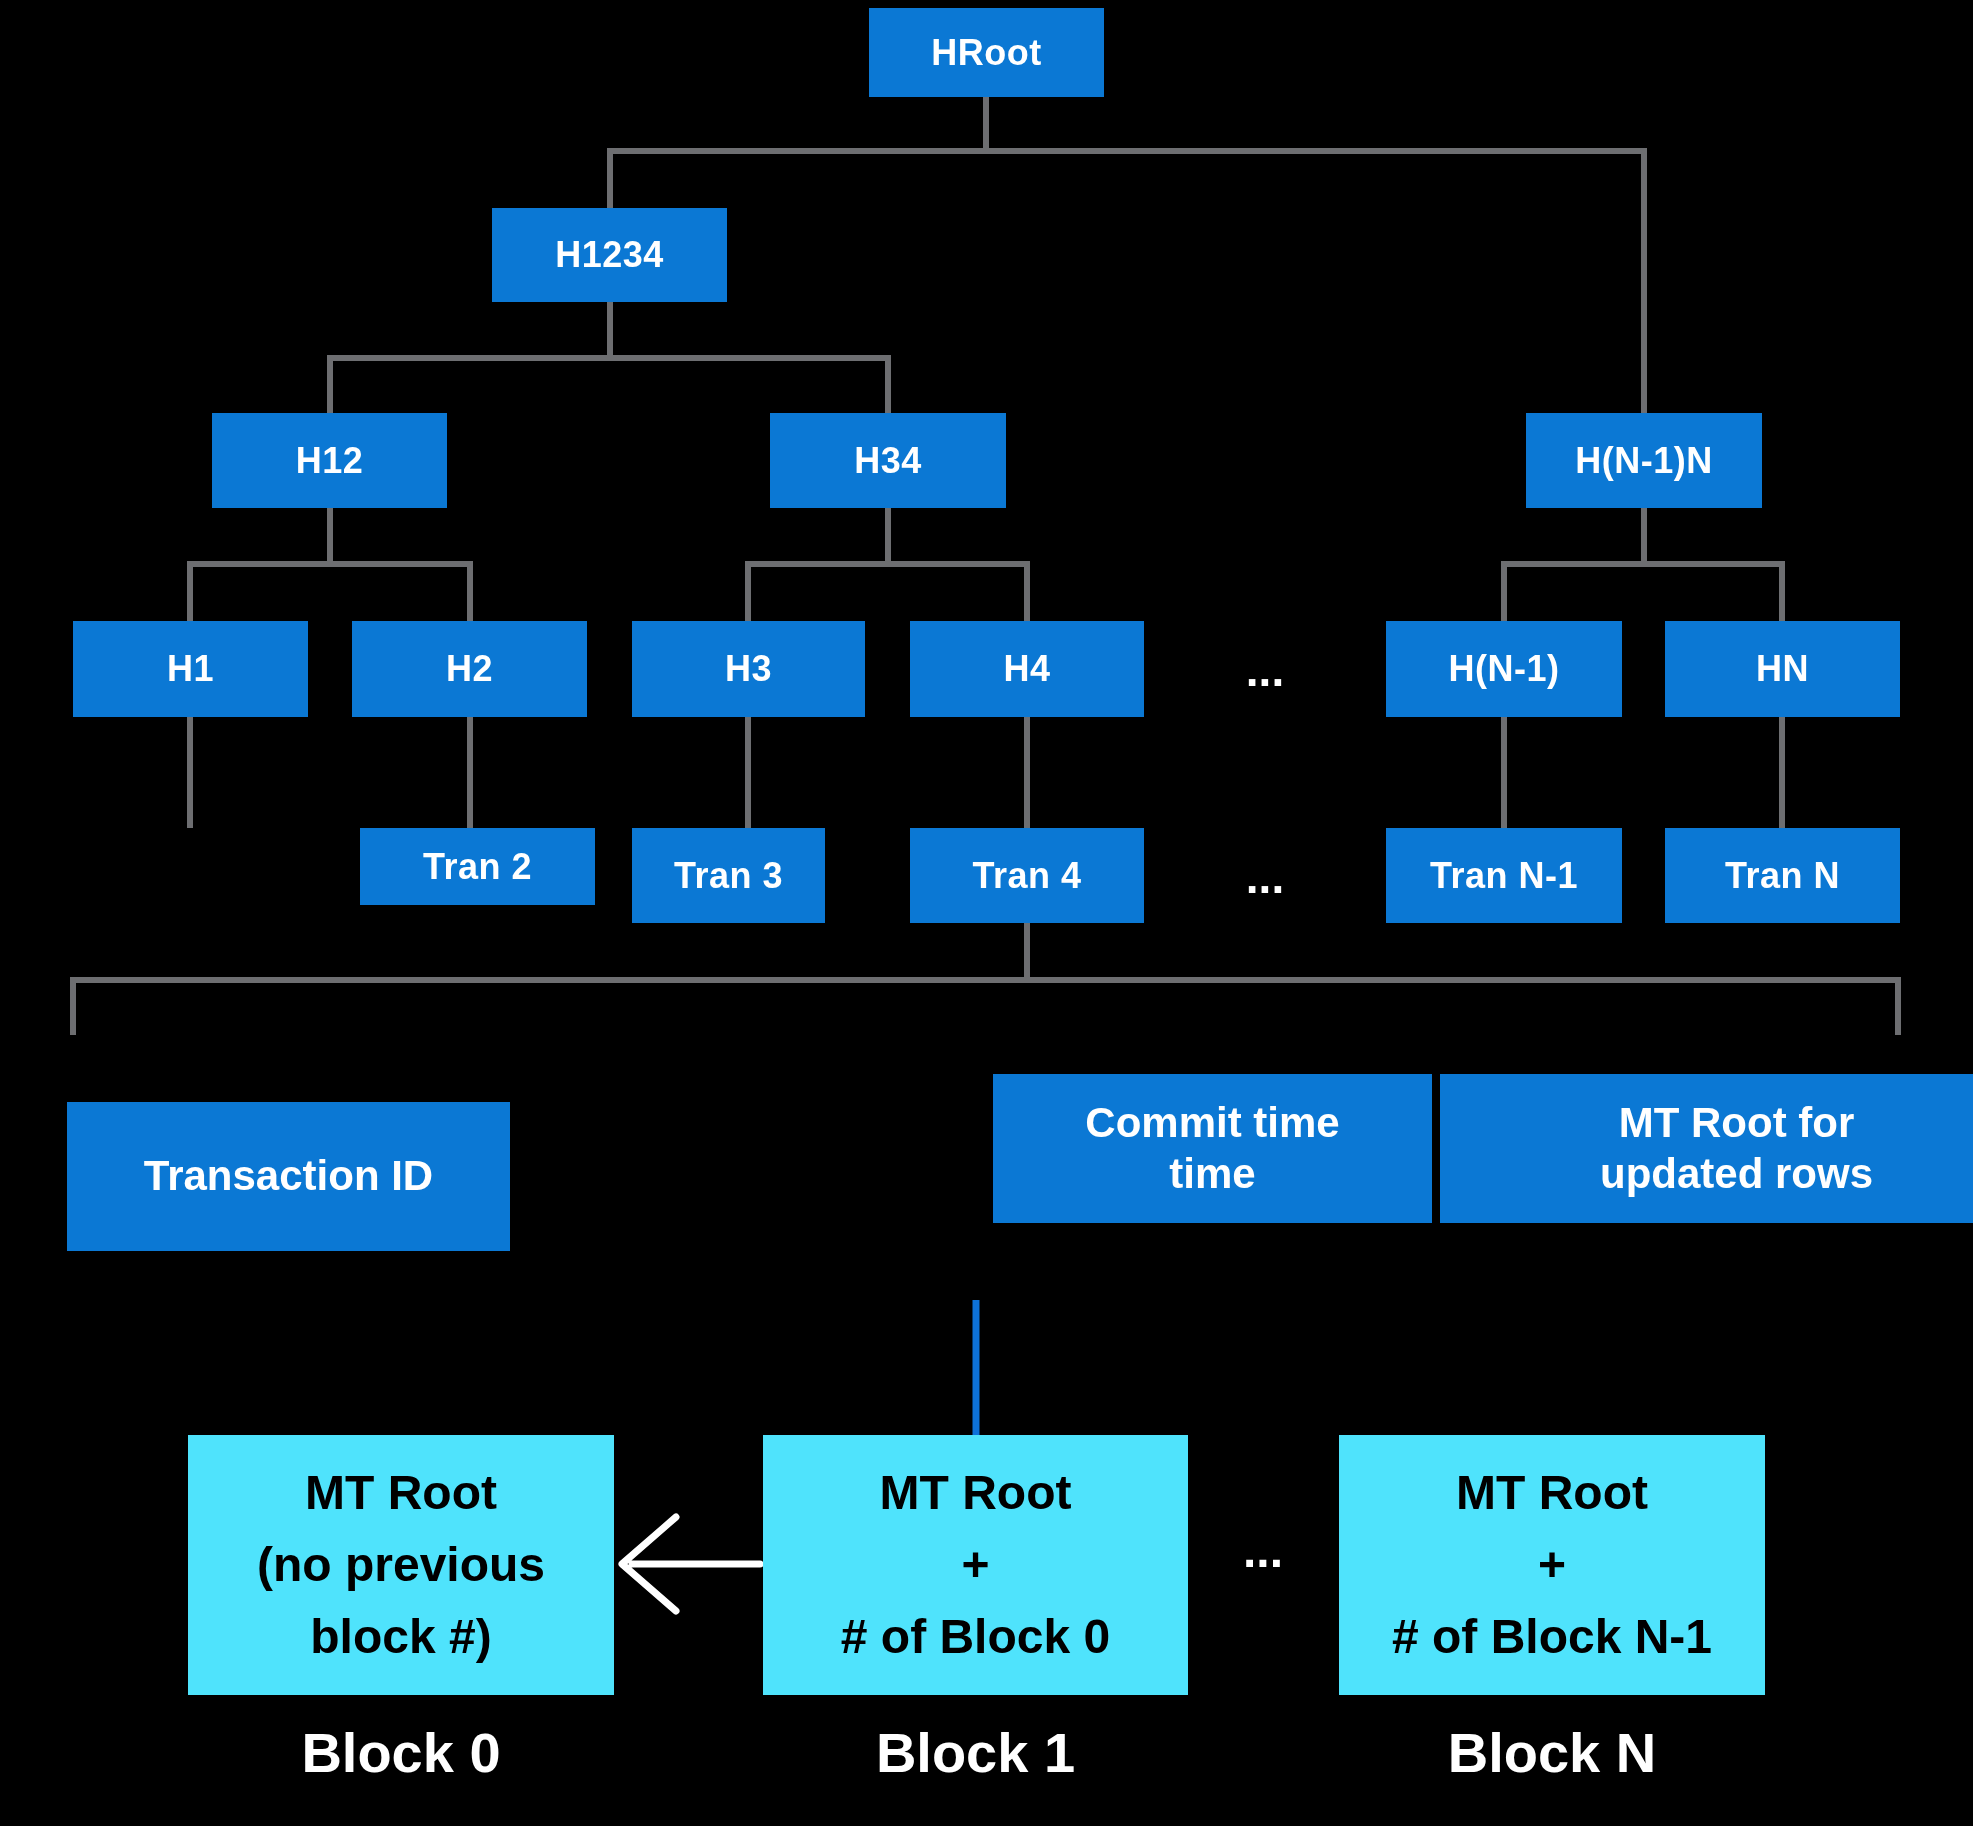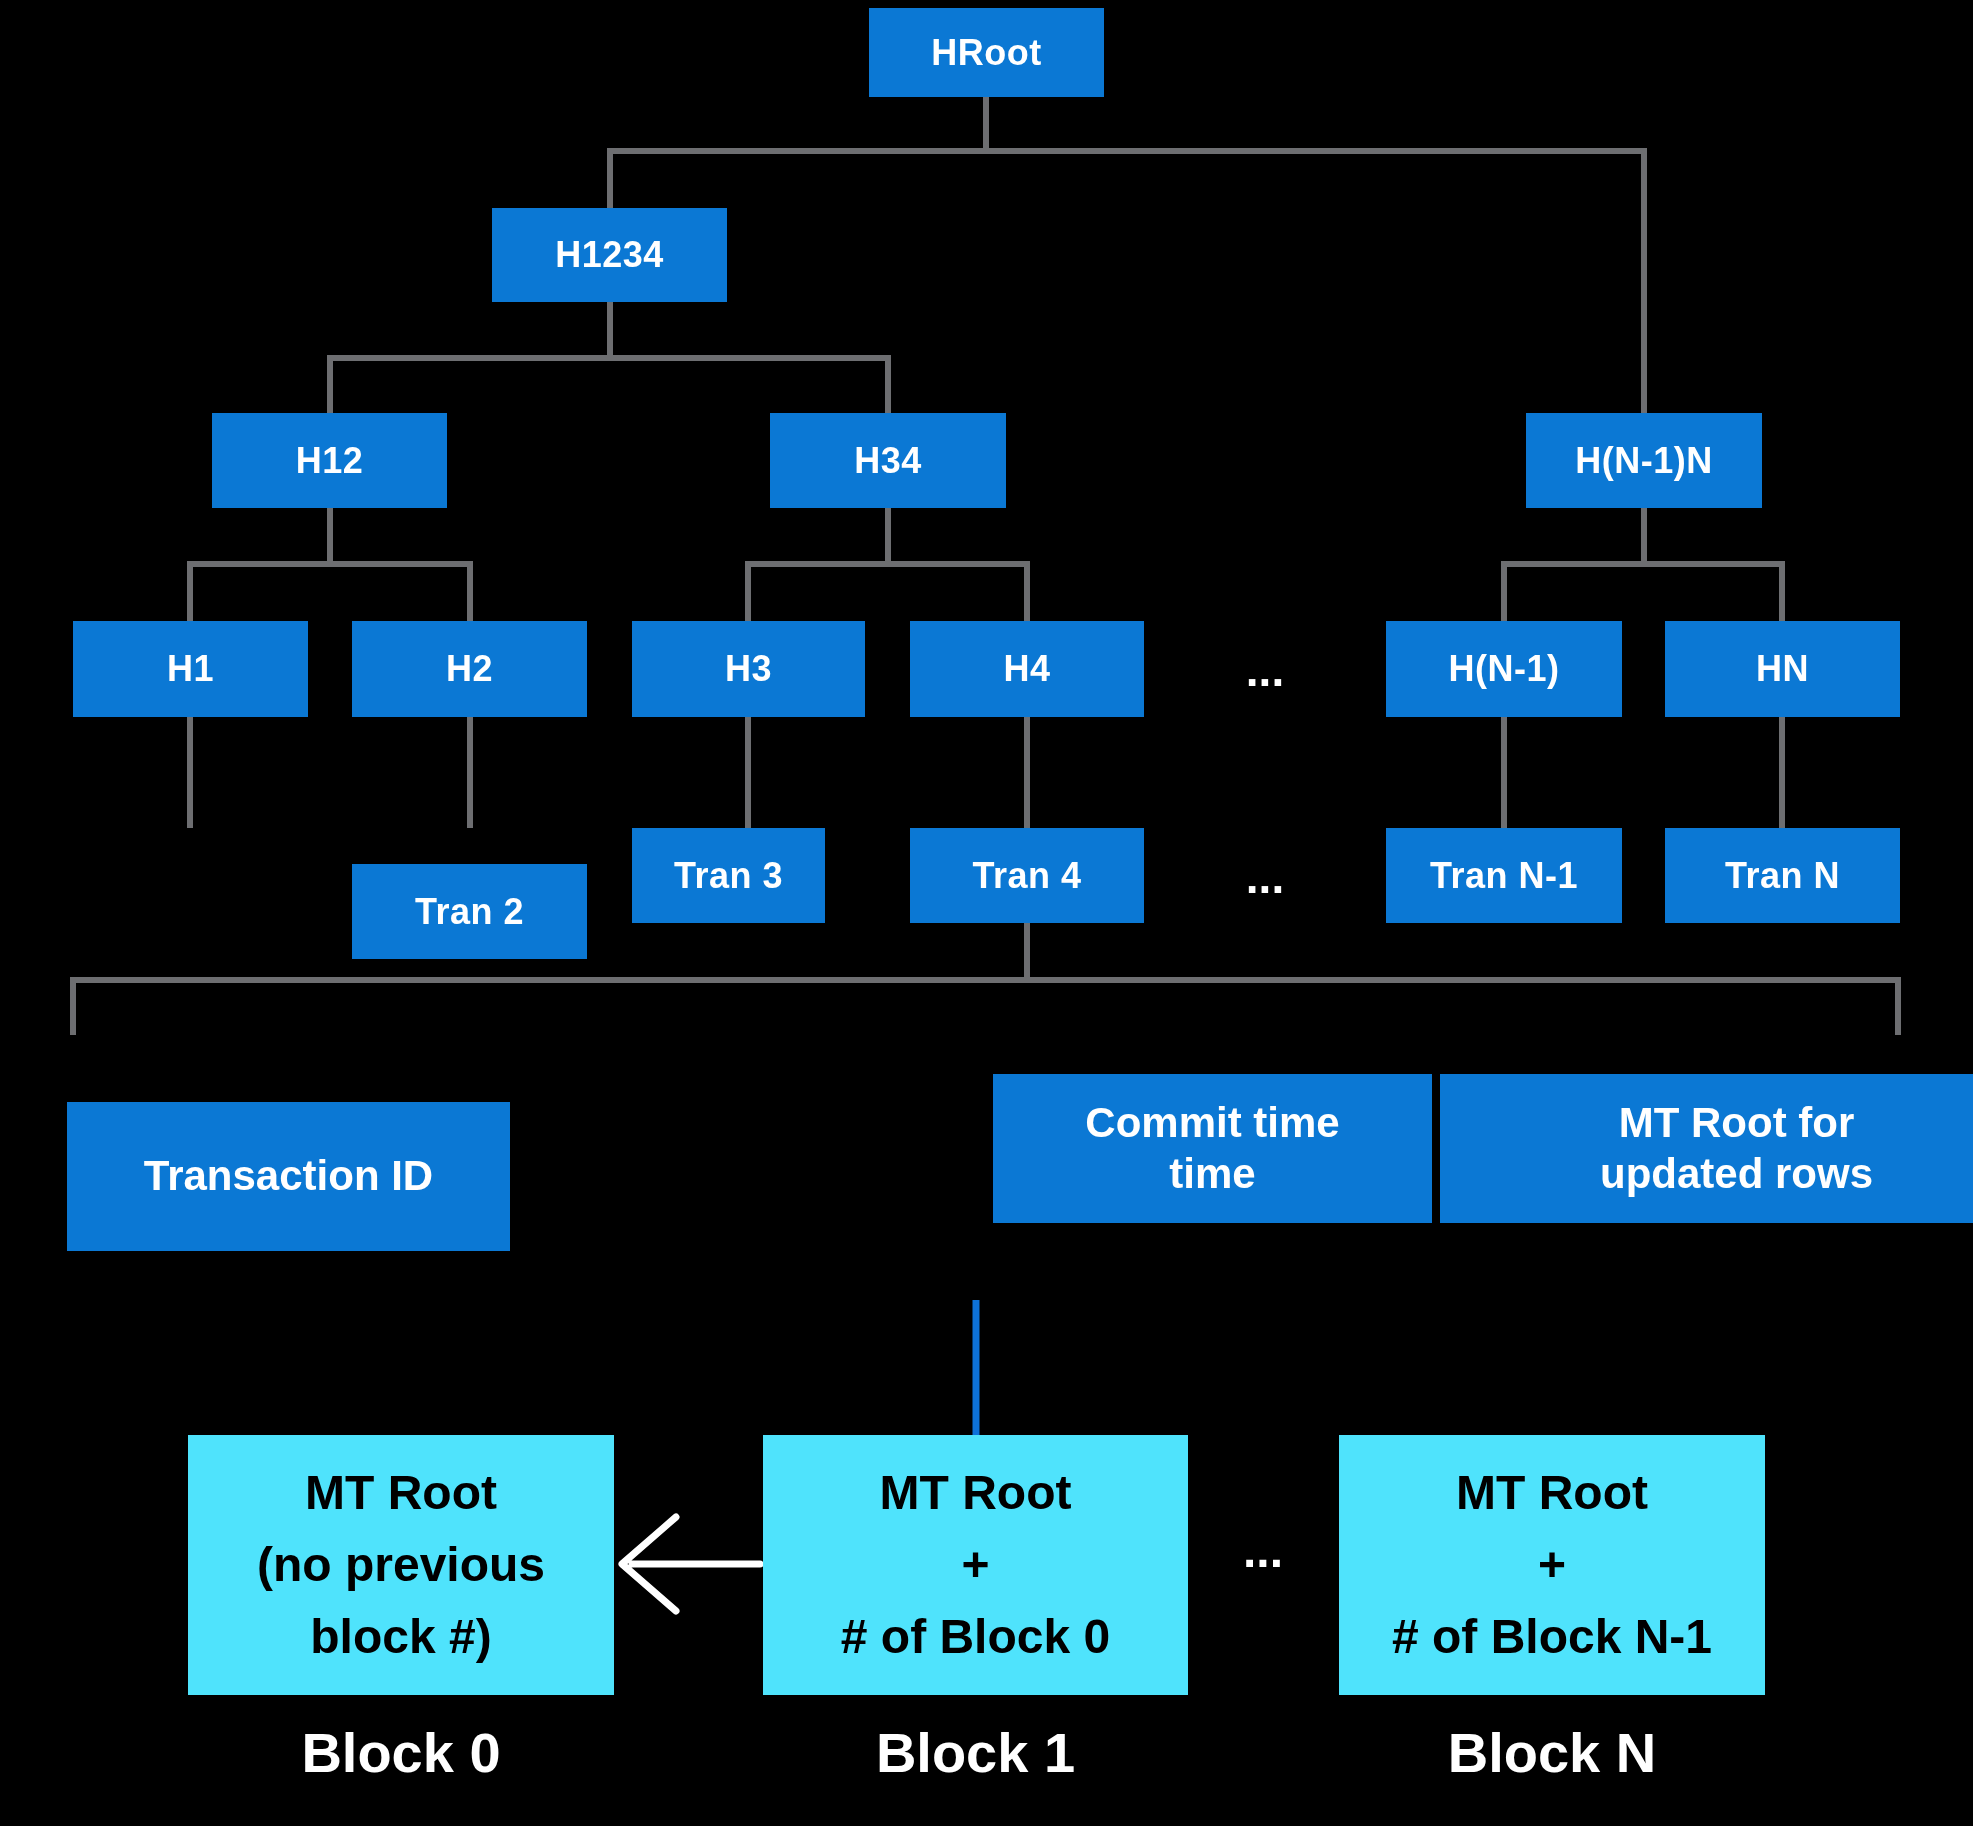--- a/index.html
+++ b/index.html
@@ -69,21 +69,21 @@
   <div class="node" style="left:1526px;top:413px;width:236px;height:95px;">H(N-1)N</div>
 
   <div class="node" style="left:73px;top:621px;width:235px;height:96px;">H1</div>
   <div class="node" style="left:352px;top:621px;width:235px;height:96px;">H2</div>
   <div class="node" style="left:632px;top:621px;width:233px;height:96px;">H3</div>
   <div class="node" style="left:910px;top:621px;width:234px;height:96px;">H4</div>
   <div class="ellipsis" style="left:1205px;top:625px;width:120px;height:90px;">...</div>
   <div class="node" style="left:1386px;top:621px;width:236px;height:96px;">H(N-1)</div>
   <div class="node" style="left:1665px;top:621px;width:235px;height:96px;">HN</div>
 
-  <div class="node" style="left:352px;top:828px;width:235px;height:95px;margin-top:36px;">Tran 2</div>
+  <div class="node" style="left:360px;top:828px;width:235px;height:77px;">Tran 2</div>
   <div class="node" style="left:632px;top:828px;width:193px;height:95px;">Tran 3</div>
   <div class="node" style="left:910px;top:828px;width:234px;height:95px;">Tran 4</div>
   <div class="ellipsis" style="left:1205px;top:832px;width:120px;height:90px;">...</div>
   <div class="node" style="left:1386px;top:828px;width:236px;height:95px;">Tran N-1</div>
   <div class="node" style="left:1665px;top:828px;width:235px;height:95px;">Tran N</div>
 
   <div class="cell" style="left:67px;width:443px;margin-top:28px;">
     <div>Transaction ID</div>
   </div>
   <div class="cell" style="left:993px;width:439px;">

